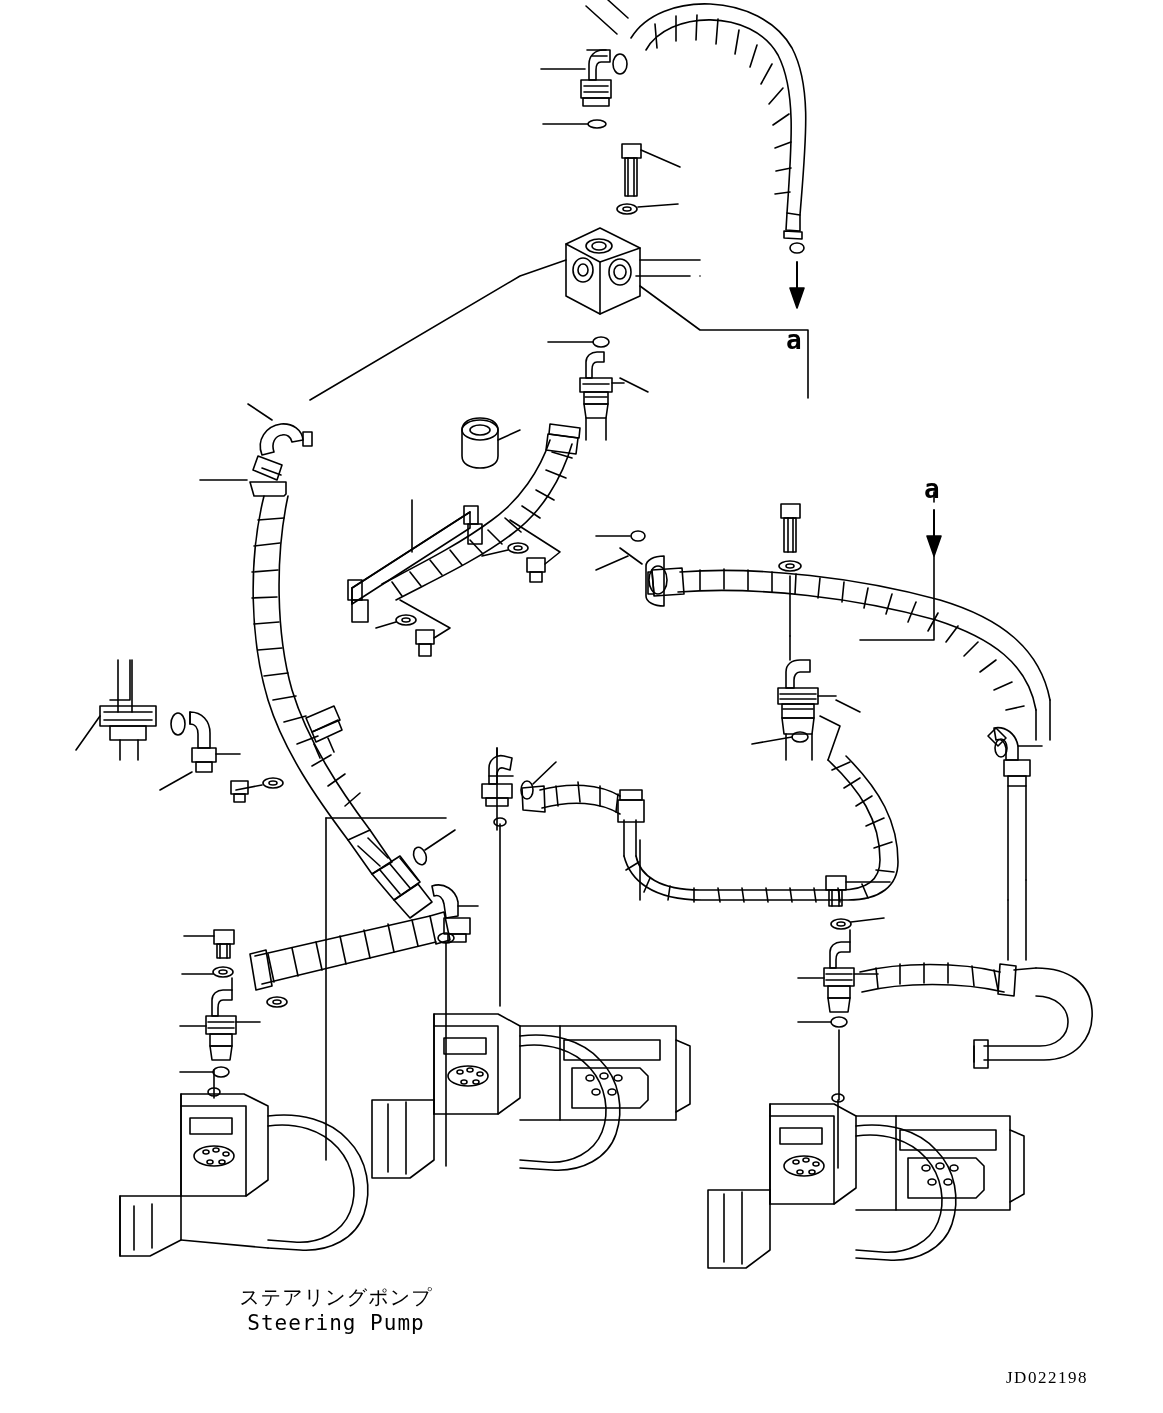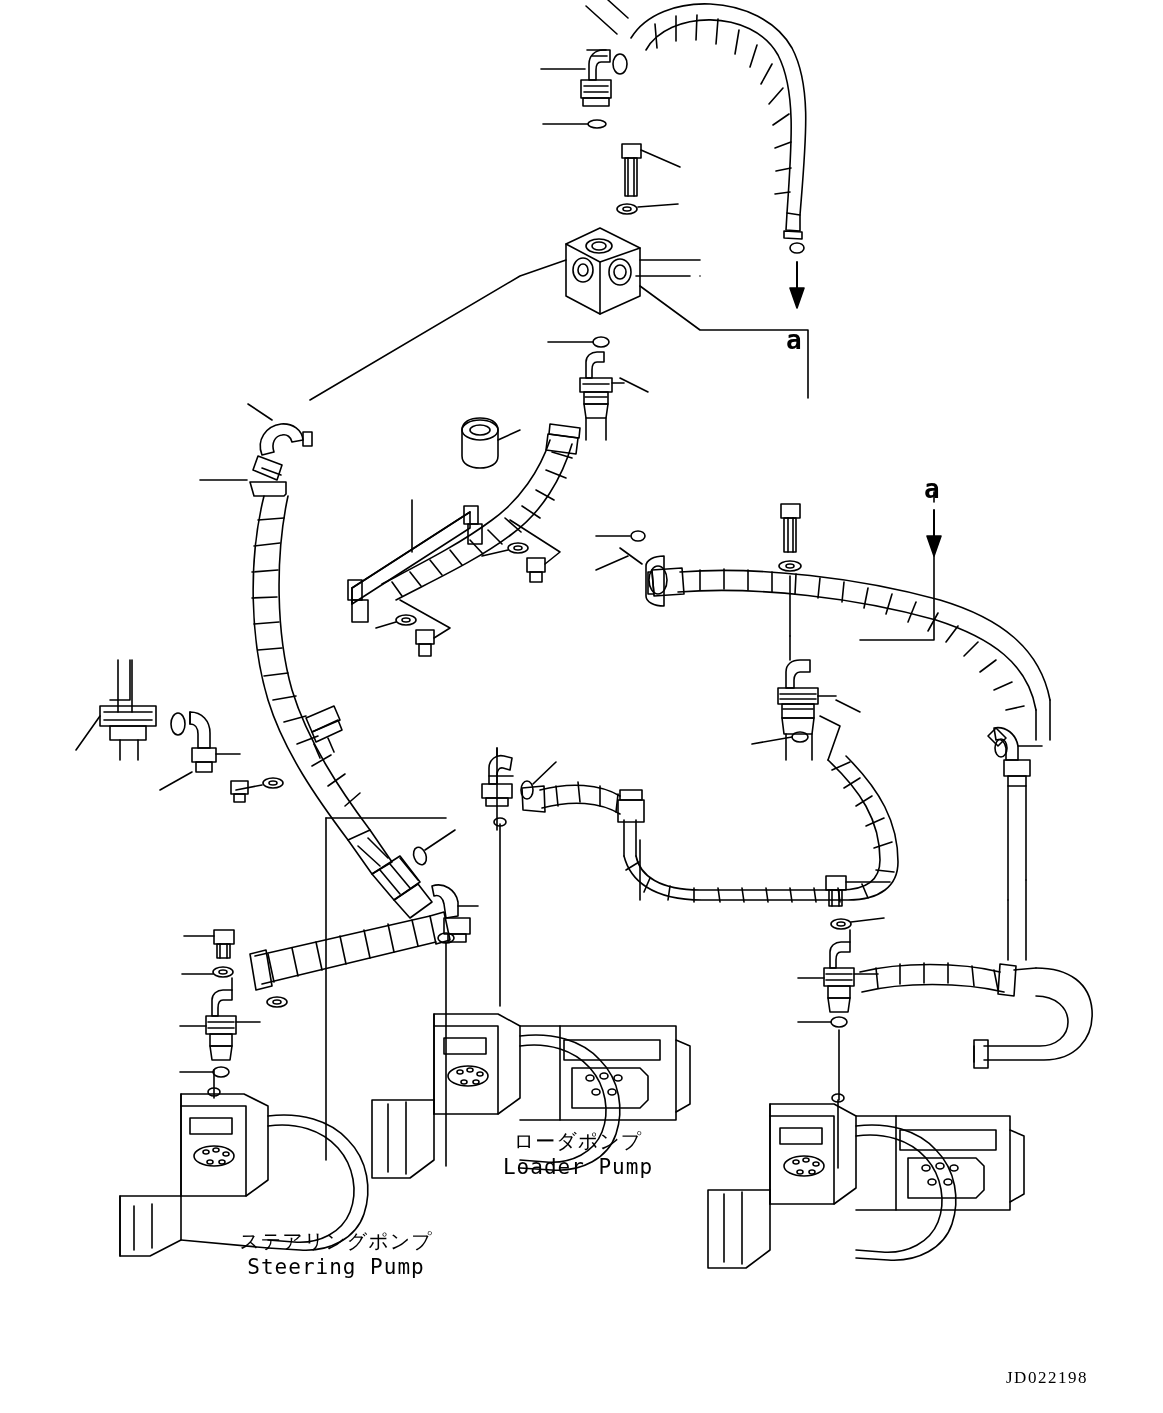--- a/index.html
+++ b/index.html
@@ -546,26 +546,22 @@
       <ellipse cx="838" cy="1098" rx="6" ry="4"></ellipse>
 
       <path d="M700 276 L 700 276"></path>
 
     </g>
   </svg>
 
   <div class="lbl lbl-a" style="left:786px; top:325px;">a</div>
   <div class="lbl lbl-a" style="left:924px; top:474px;">a</div>
 
-  <div class="grp" style="left:468px; top:1128px; width:220px;">
-    <div class="lbl-jp">ローダポンプ</div>
-    <div class="lbl-en">Loader Pump</div>
-  </div>
-
-  <div class="grp" style="left:216px; top:1228px; width:240px;text-align:center;">
+
+  <div class="grp" style="left:216px; top:1284px; width:240px;text-align:center;">
     <div class="lbl-jp">ステアリングポンプ</div>
     <div class="lbl-en">Steering Pump</div>
   </div>
 
 
   <div class="lbl lbl-code" style="left:1006px; top:1368px;">JD022198</div>
 
 </div>
 
 </body></html>

